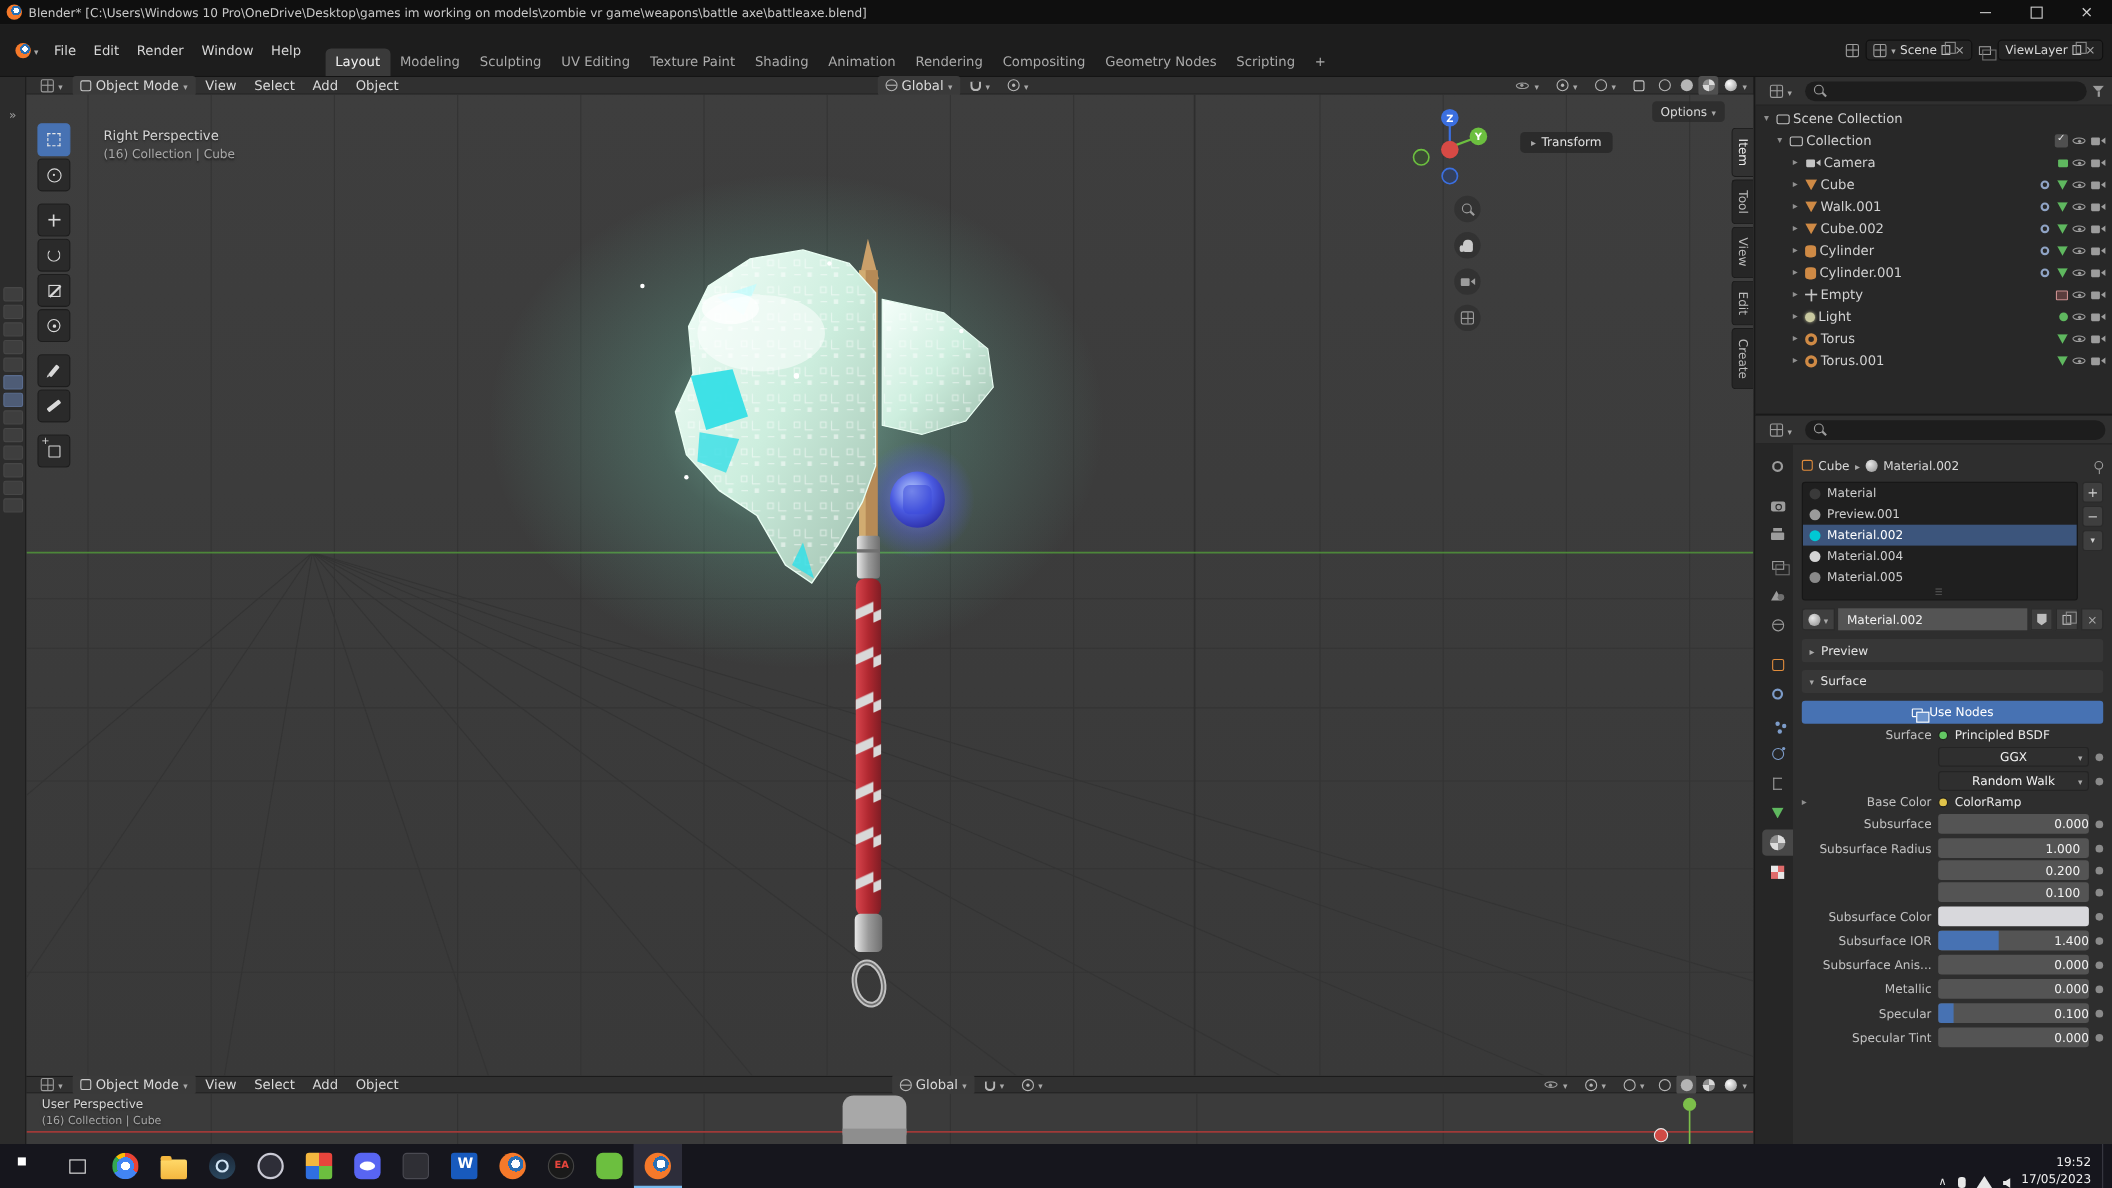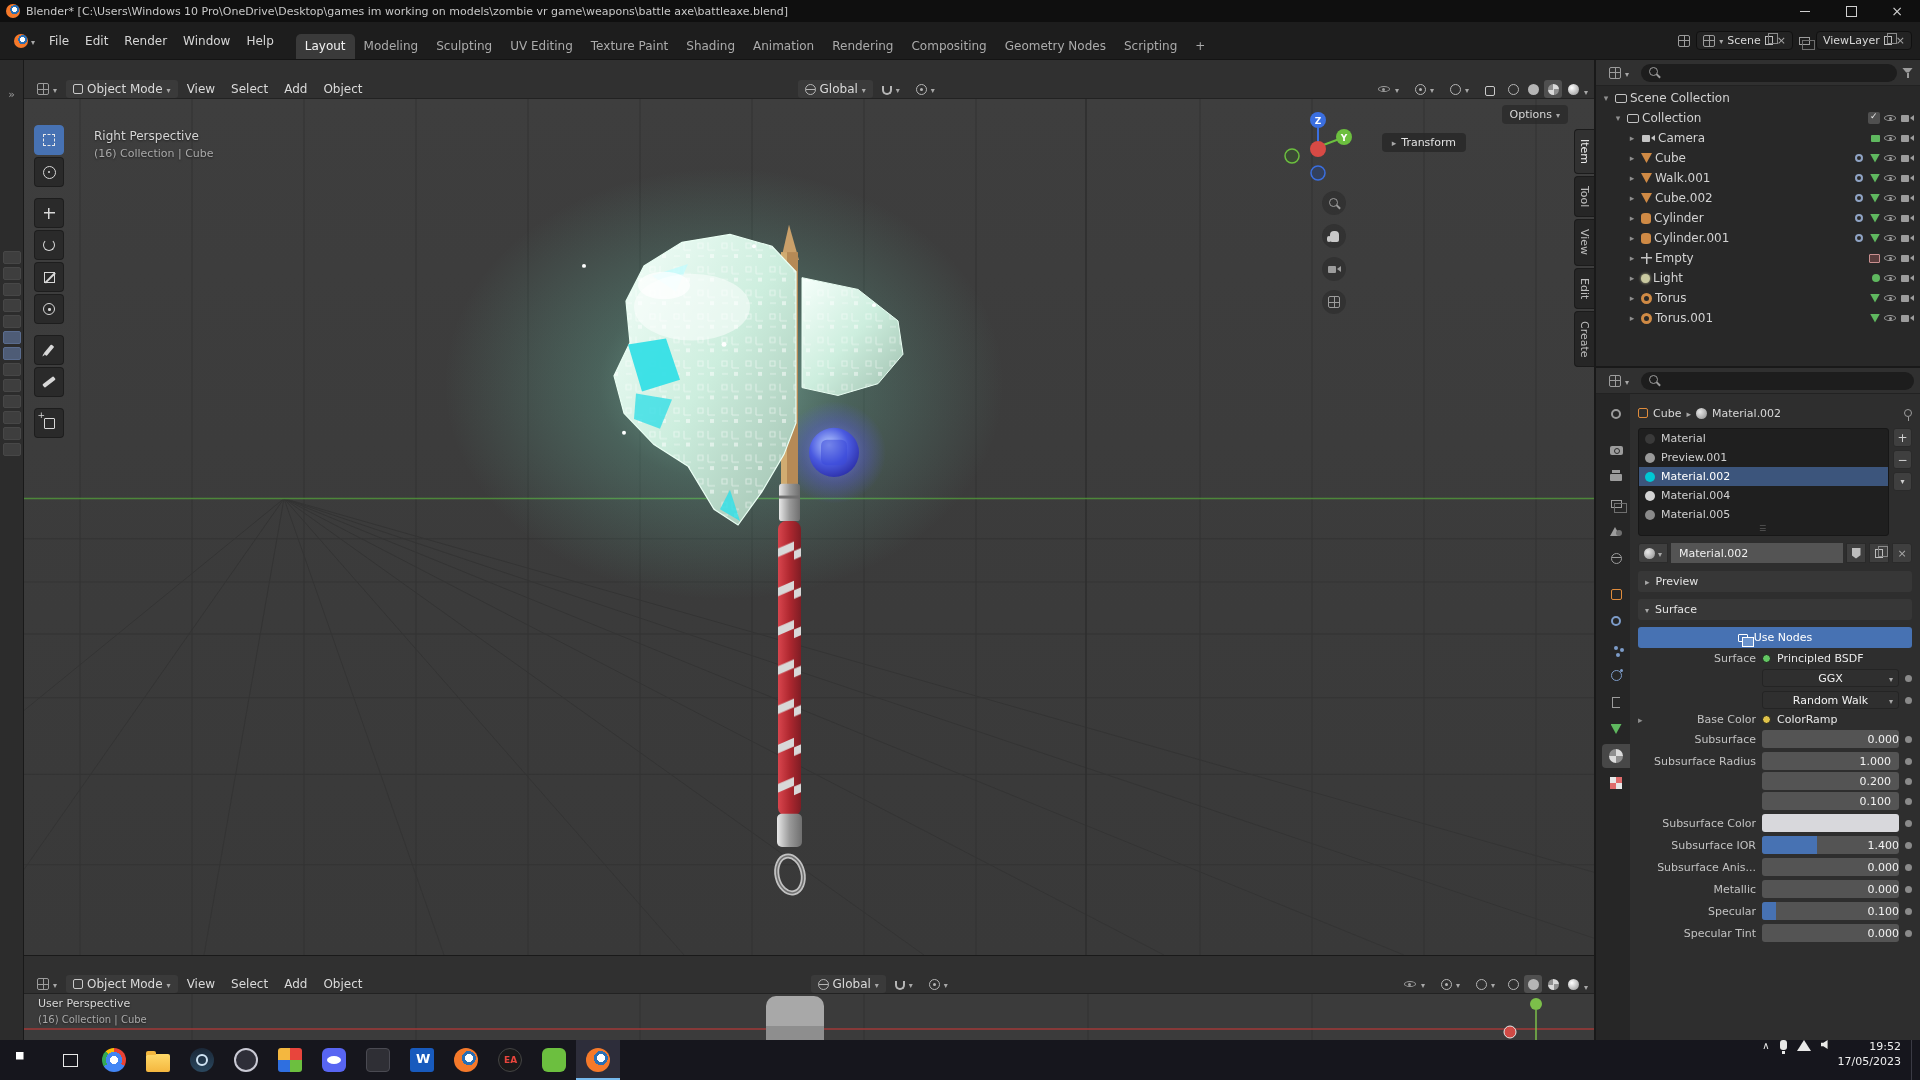--- a/index.html
+++ b/index.html
@@ -10,21 +10,21 @@
 .titlebar{height:22px;background:#0f0f0f;display:flex;align-items:center;gap:6px;padding-left:6px;color:#c9c9c9;font-size:11px;flex:0 0 auto}
 .blogo{width:14px;height:14px;border-radius:50%;background:radial-gradient(circle at 62% 40%,#ffffff 0 2.5px,#2a6fb4 2.5px 4.5px,#f5792a 4.5px);display:inline-block}
 .title-text{white-space:nowrap;overflow:hidden;text-overflow:ellipsis;max-width:1500px}
 .win-btns{margin-left:auto;display:flex;height:100%}
 .win-btn{width:46px;height:100%;display:flex;align-items:center;justify-content:center;position:relative}
 .wmin::before{content:"";width:10px;height:1px;background:#cfcfcf}
 .wmax::before{content:"";width:9px;height:9px;border:1px solid #cfcfcf}
 .wclose::before{content:"\00d7";font-size:14px;color:#cfcfcf}
 
 
-.topbar{height:38px;background:#1d1d1d;display:flex;align-items:center;padding:0 8px;border-bottom:1px solid #141414;flex:0 0 auto}
+.topbar{height:48px;background:#1d1d1d;display:flex;align-items:center;padding:0 8px;border-bottom:1px solid #141414;flex:0 0 auto}
 .app-menu{display:flex;align-items:center;gap:3px;padding:2px 6px;border-radius:3px}
 .menu-item{padding:3px 8px;border-radius:3px;color:#d6d6d6;font-size:12px}
 .ws-tabs{display:flex;margin-left:14px;align-self:flex-end;height:26px;align-items:flex-end}
 .ws-tab{padding:5px 9px 6px;color:#ababab;font-size:12px;border-radius:5px 5px 0 0;white-space:nowrap}
 .ws-tab.active{background:#3a3a3a;color:#f2f2f2}
 .top-right{margin-left:auto;display:flex;align-items:center;gap:6px}
 .fieldchip{display:flex;align-items:center;gap:4px;background:#232323;border:1px solid #101010;border-radius:4px;padding:2px 6px;font-size:11px;color:#d8d8d8}
 .chev{display:inline-block}
 .chev::before{content:"\25be";font-size:8px;color:#a8a8a8}
 .chev-r::before{content:"\25b8";font-size:9px;color:#a8a8a8}
@@ -60,21 +60,21 @@
 
 
 .main{flex:1 1 auto;display:flex;min-height:0}
 .leftstrip{width:24px;background:#2c2c2c;border-right:1px solid #191919;display:flex;flex-direction:column;align-items:center;flex:0 0 auto}
 .ls-top{color:#9c9c9c;font-size:11px;margin-top:28px}
 .ls-tiles{margin-top:150px;display:flex;flex-direction:column;gap:3px}
 .ls-tile{width:18px;height:13px;background:#3e3e3e;border:1px solid #474747;border-radius:2px}
 .ls-tile.sel{background:#4e5c76;border-color:#5a6c8e}
 
 .editors{flex:1 1 auto;display:flex;flex-direction:column;min-width:0}
-.ehdr{height:39px;background:#303030;border-bottom:1px solid #222;display:flex;align-items:flex-end;gap:2px;padding:0 6px;font-size:12px;flex:0 0 auto}
+.ehdr{height:16px;background:#303030;border-bottom:1px solid #222;display:flex;align-items:center;gap:2px;padding:0 6px;font-size:12px;flex:0 0 auto}
 .hbtn{display:flex;align-items:center;gap:4px;padding:2px 7px;border-radius:3px;color:#dadada;white-space:nowrap}
 .hbtn.chipd{background:#3a3a3a}
 .hsp{flex:1 1 auto}
 
 
 .viewport{flex:1 1 auto;position:relative;background:linear-gradient(#3e3e3e,#393939);overflow:hidden;min-height:0}
 .scene{position:absolute;inset:0;width:100%;height:100%}
 .vp-label{position:absolute;left:70px;top:30px;font-size:12px;color:#d6d6d6;text-shadow:0 1px 2px rgba(0,0,0,.55)}
 .vp-sub{position:absolute;left:70px;top:48px;font-size:11px;color:#a9a9a9;text-shadow:0 1px 2px rgba(0,0,0,.55)}
 .tools{position:absolute;left:10px;top:26px;display:flex;flex-direction:column;gap:2px}
@@ -241,21 +241,21 @@
 .a-photos{background:conic-gradient(#e8453c 0 25%,#6cbf3f 0 50%,#2f6fe0 0 75%,#f4b73f 0);border-radius:3px}
 .a-discord{background:#5865f2;border-radius:6px}
 .a-discord::after{content:"";position:absolute;left:5px;top:8px;width:14px;height:8px;background:#fff;border-radius:50%}
 .a-epic{background:#2f2f35;border-radius:4px;border:1px solid #4a4a52}
 .a-word{background:#185abd;border-radius:3px}
 .a-word::after{content:"W";position:absolute;left:6px;top:3px;color:#fff;font-size:13px;font-weight:bold}
 .a-blender{border-radius:50%;background:radial-gradient(circle at 62% 42%,#fff 0 4px,#2a6fb4 4px 7px,#f5792a 7px)}
 .a-ea{border-radius:50%;background:#1a1a1a;border:1px solid #444}
 .a-ea::after{content:"EA";position:absolute;left:5px;top:6px;color:#e8453c;font-size:9px;font-weight:bold}
 .a-wemod{background:#6cbf3f;border-radius:6px}
-.tb-tray{margin-left:auto;display:flex;align-items:flex-start;gap:10px;padding-right:4px}
+.tb-tray{margin-left:auto;display:flex;align-items:flex-end;gap:10px;padding-right:4px}
 .tray-chev{color:#e8e8e8;font-size:10px}
 .tray-chev::before{content:"\2227"}
 .tr-mic{width:7px;height:10px;background:#e8e8e8;border-radius:3px;position:relative;display:inline-block}
 .tr-mic::after{content:"";position:absolute;left:2px;top:11px;width:3px;height:3px;background:#e8e8e8}
 .tr-net{width:0;height:0;border-left:7px solid transparent;border-right:7px solid transparent;border-bottom:11px solid #e8e8e8;display:inline-block}
 .tr-vol{width:7px;height:9px;background:#e8e8e8;clip-path:polygon(0 30%,40% 30%,100% 0,100% 100%,40% 70%,0 70%);display:inline-block}
 .clock{text-align:right;font-size:11px;color:#f0f0f0;line-height:1.35}
 .show-desktop{width:5px;align-self:stretch;border-left:1px solid #3a3a44}
 </style>
 </head>

